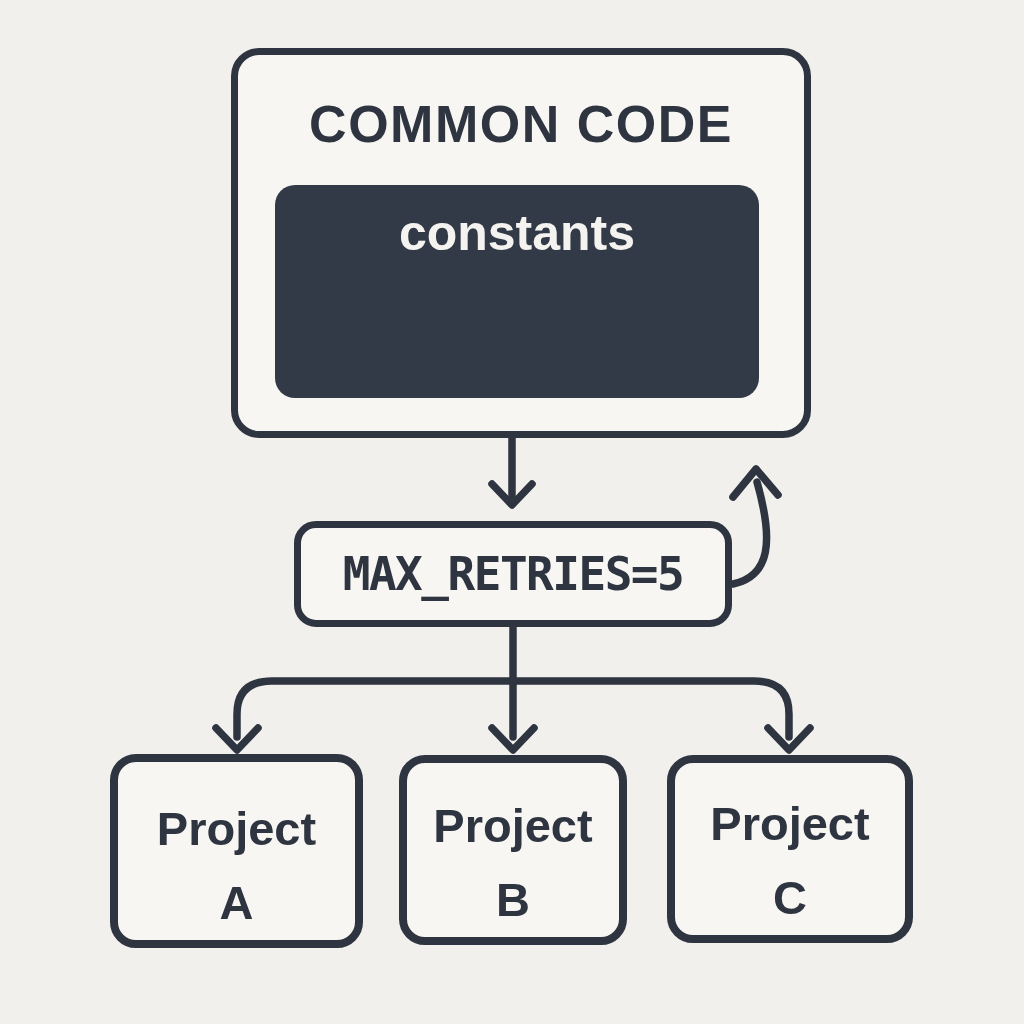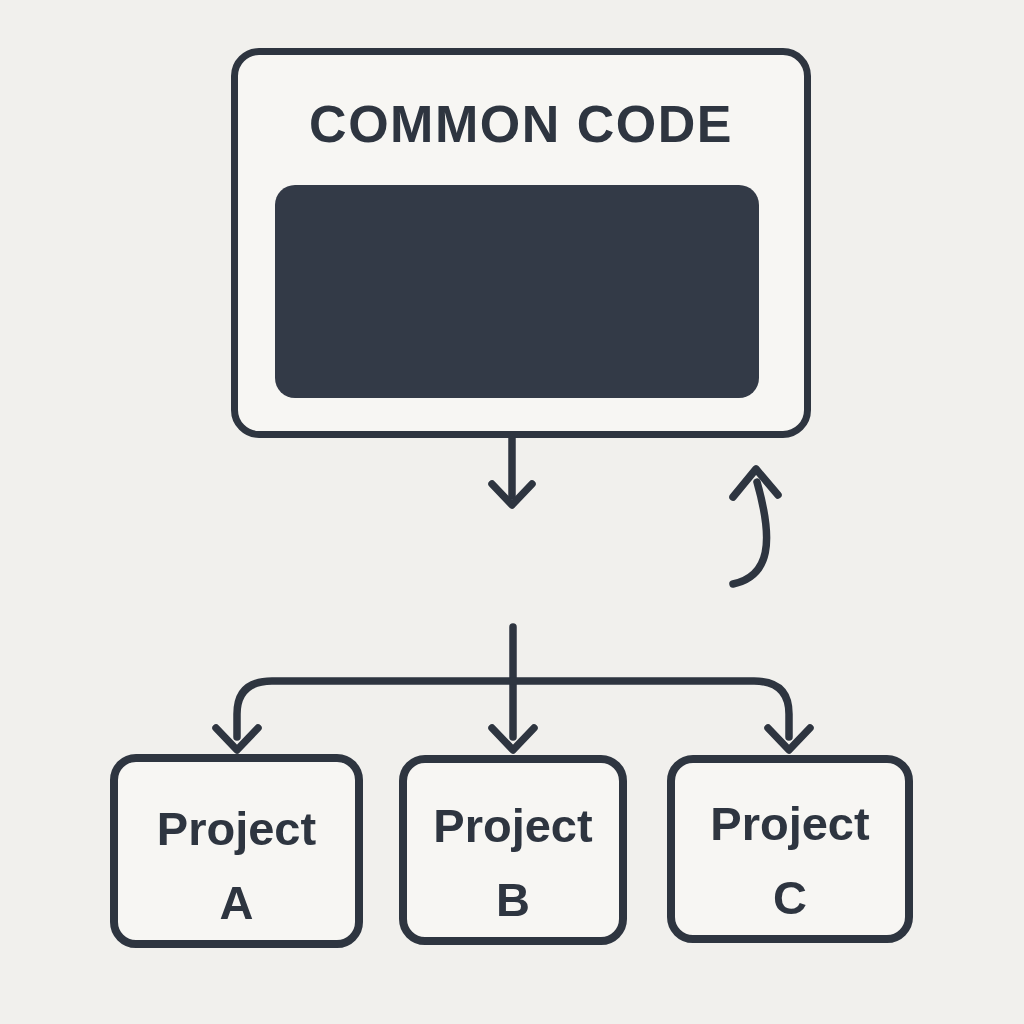--- a/index.html
+++ b/index.html
@@ -140,23 +140,25 @@
 
     <g>
       <path d="M 513,681 L 754,681 Q 789,681 789,714 L 789,737"></path>
       <polyline points="768,728 789,750 810,728"></polyline>
     </g>
   </svg>
 
   <div class="box common-code">
     <div class="common-title">COMMON CODE</div>
     <div class="module-card">
+      <div class="module-header">constants</div>
     </div>
   </div>
 
+  <div class="box override-box">MAX_RETRIES=5</div>
 
   <div class="box project-box project-a">
     <span>Project</span>
     <span>A</span>
   </div>
 
   <div class="box project-box project-b">
     <span>Project</span>
     <span>B</span>
   </div>

